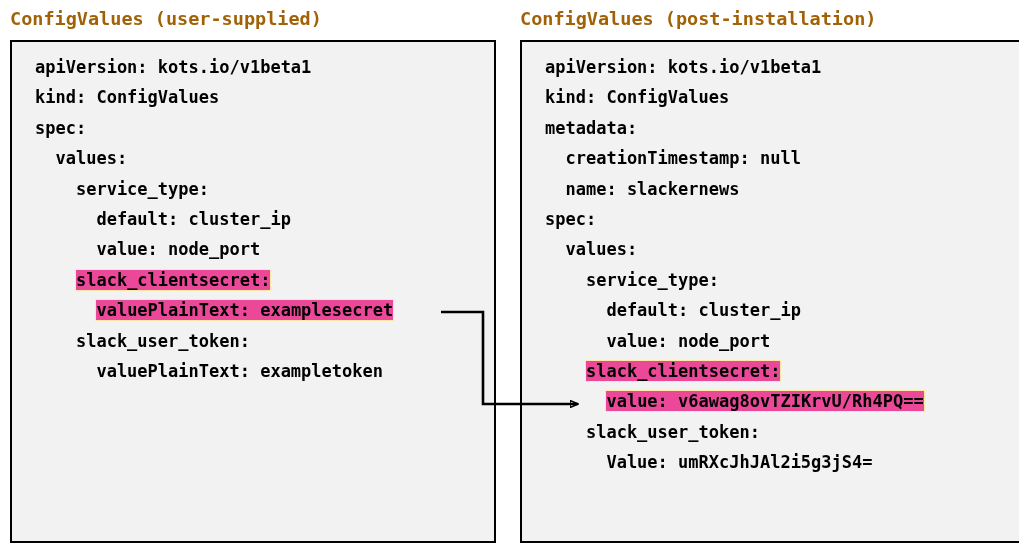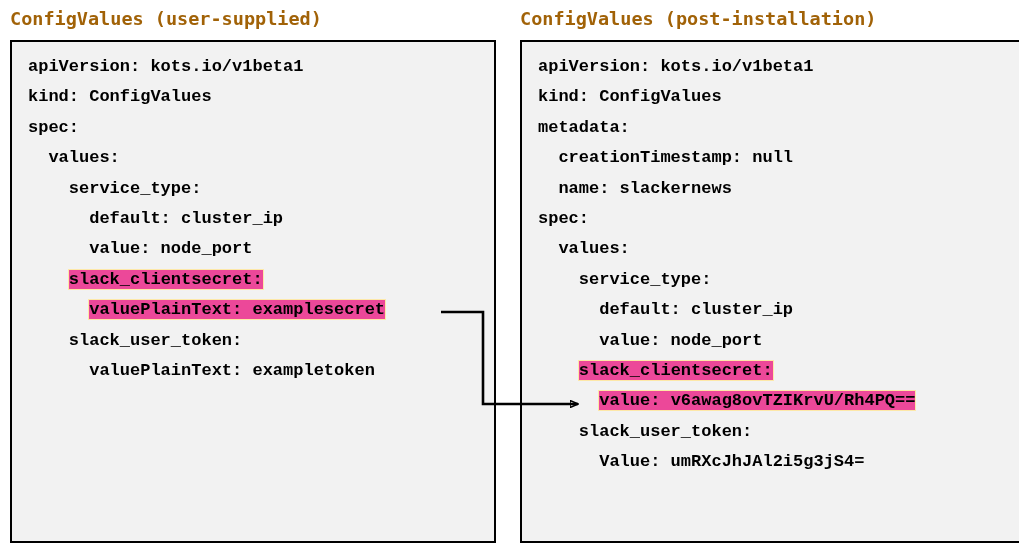--- a/index.html
+++ b/index.html
@@ -50,23 +50,22 @@
     font-size: 17px;
     font-weight: bold;
     line-height: 30.4px;
     color: #000000;
     white-space: pre;
   }
 
   .code-line {
     display: block;
     height: 30.4px;
-    padding-left: 16px;
+    padding-left: 23px;
     white-space: pre;
-    font-family: Liberation Mono, monospace;
   }
 
   .code-line .seg {
     display: inline;
     white-space: pre;
   }
   .code-line .seg.hl {
     background: #ec4899;
     box-shadow: 0 0 0 1px #fde8a8;
   }

